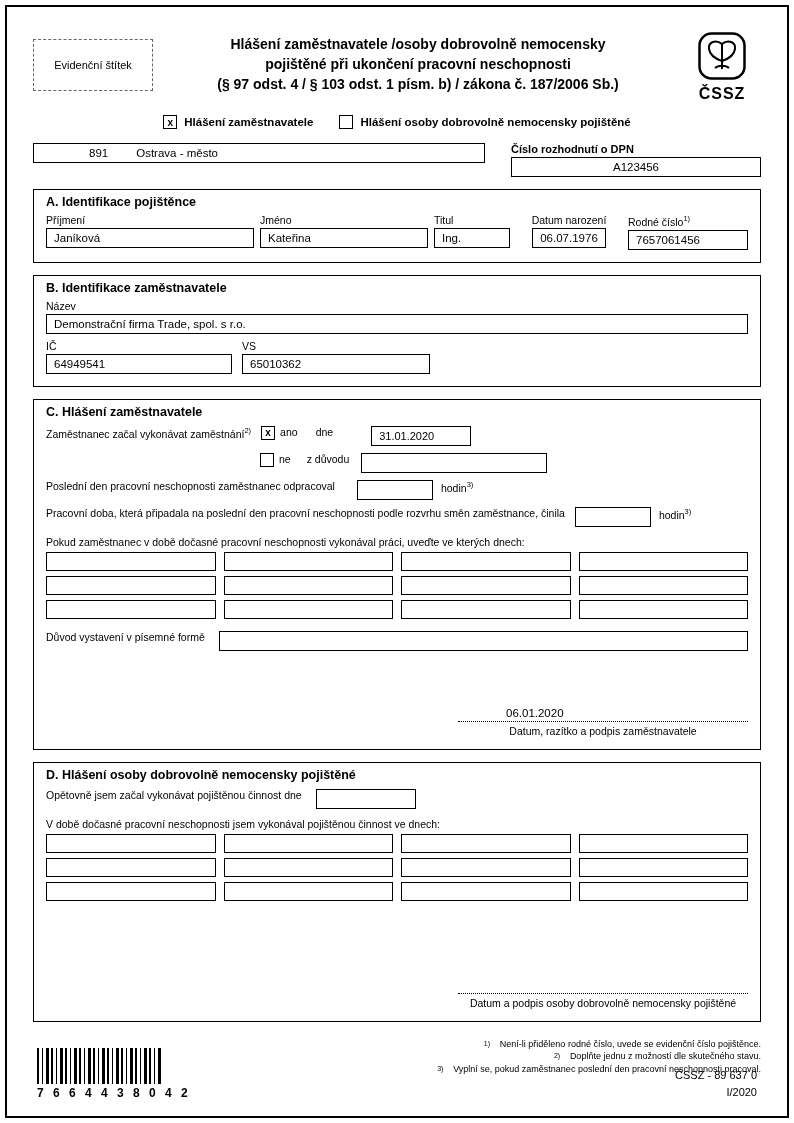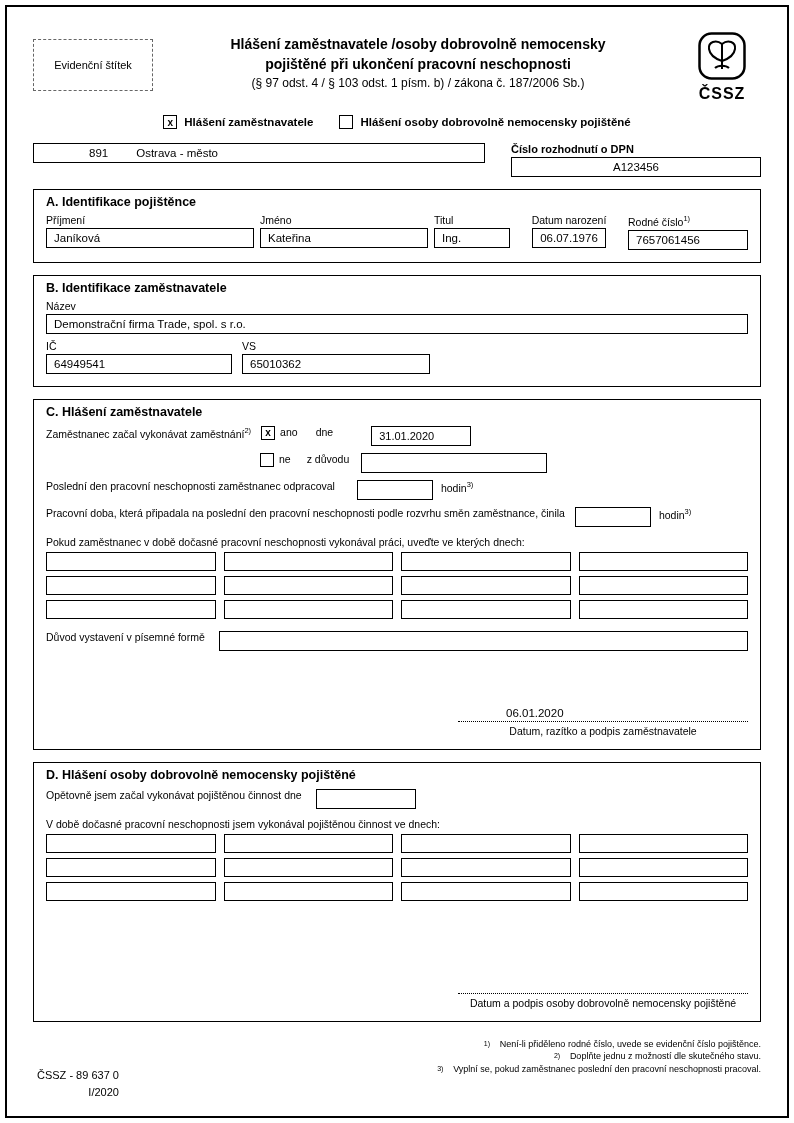--- a/index.html
+++ b/index.html
@@ -5,21 +5,21 @@
   * { margin:0; padding:0; box-sizing:border-box; }
   html,body { width:794px; height:1123px; background:#fff; }
   body { font-family:"Liberation Sans", sans-serif; color:#000; position:relative; }
   .page { position:absolute; left:5px; top:5px; width:784px; height:1113px; border:2px solid #000; padding:24px 26px 0 26px; background:#fff; }
 
   
   .header { display:flex; justify-content:space-between; align-items:flex-start; }
   .evidence-box { width:120px; height:52px; border:1px dashed #666; display:flex; align-items:center; justify-content:center; font-size:11px; margin-top:8px; }
   .title-block { flex:1; text-align:center; padding:4px 8px 0 8px; }
   .title-main { font-size:14px; font-weight:bold; line-height:1.4; }
-  .title-sub { font-size:12px; font-weight:normal; margin-top:2px; }
+  .title-sub { font-size:14px; font-weight:bold; margin-top:2px; }
   .logo-block { width:78px; text-align:center; }
   .logo-text { font-weight:bold; font-size:16px; letter-spacing:1px; margin-top:0px; }
 
   
   .report-type { display:flex; justify-content:center; align-items:center; margin-top:12px; font-size:11.5px; font-weight:bold; }
   .cb { width:14px; height:14px; border:1px solid #000; display:inline-flex; align-items:center; justify-content:center; font-size:10px; font-weight:bold; background:#fff; flex:none; }
   .report-type .cb { margin-right:7px; }
   .rt-gap { width:26px; }
 
   
@@ -277,19 +277,23 @@
       <span class="fn-marker">2)</span>
       <span>Doplňte jednu z možností dle skutečného stavu.</span>
     </div>
     <div class="footnote">
       <span class="fn-marker">3)</span>
       <span>Vyplní se, pokud zaměstnanec poslední den pracovní neschopnosti pracoval.</span>
     </div>
   </div>
 
   <div class="footer">
+    <div>
+      <div class="barcode-bars"></div>
+      <div class="barcode-digits">7 6 6 4 4 3 8 0 4 2</div>
+    </div>
     <div class="form-code">
       <div>ČSSZ - 89 637 0</div>
       <div>I/2020</div>
     </div>
   </div>
 
 </div>
 
 </body></html>

